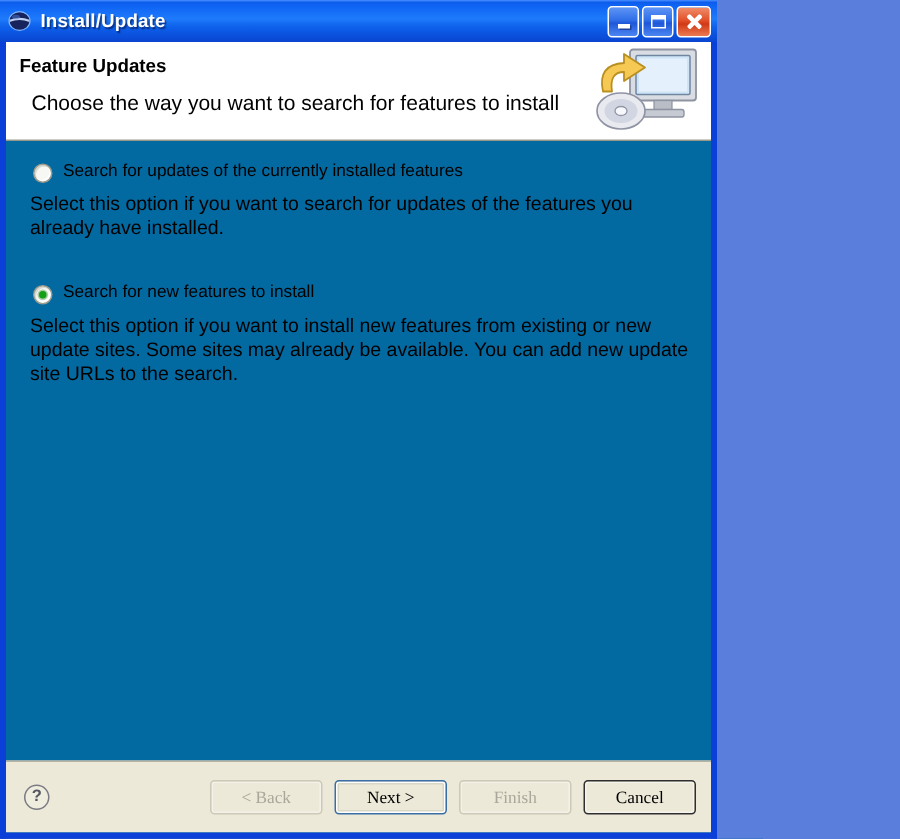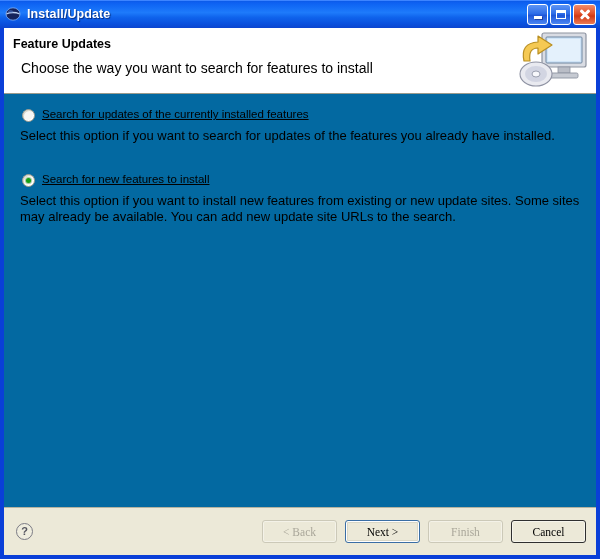--- a/index.html
+++ b/index.html
@@ -11,21 +11,21 @@
     width: 600px;
     height: 559px;
     overflow: hidden;
     font-family: "Liberation Sans", sans-serif;
   }
 
   
   .window {
     position: absolute;
     left: 0; top: 0;
-    width: 600px;
+    width: 478px;
     height: 559px;
     box-sizing: border-box;
     background: #0a36d4;
     border-left: 4px solid #0a3fd8;
     border-right: 4px solid #0a3fd8;
     border-bottom: 4px solid #0a3fd8;
     border-top: 0;
     display: flex;
     flex-direction: column;
   }
@@ -166,21 +166,20 @@
   .content {
     flex: 1 1 auto;
     padding: 13px 12px 0 11px;
     box-sizing: border-box;
     position: relative;
   }
   .option-row {
     display: flex;
     align-items: flex-start;
     margin-bottom: 2px;
-    text-decoration: underline;
   }
   .radio {
     width: 13px; height: 13px;
     flex: 0 0 13px;
     border-radius: 50%;
     box-sizing: border-box;
     background: #f7f7f4;
     border: 1px solid #9b9b8e;
     box-shadow: inset 1px 1px 0 #d8d8cd, inset -1px -1px 0 #ffffff;
     margin: 2px 7px 0 7px;

